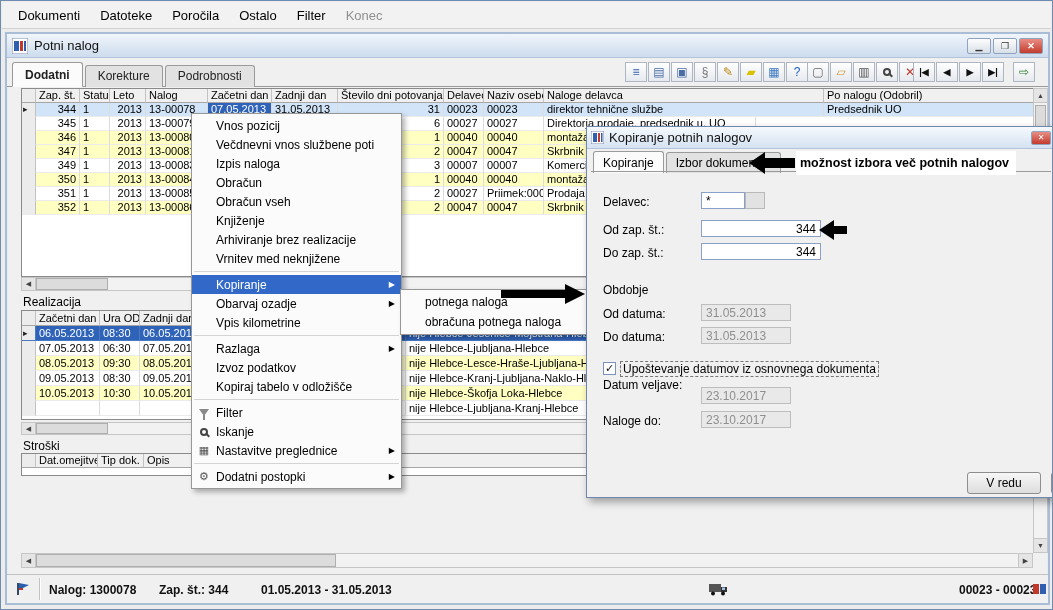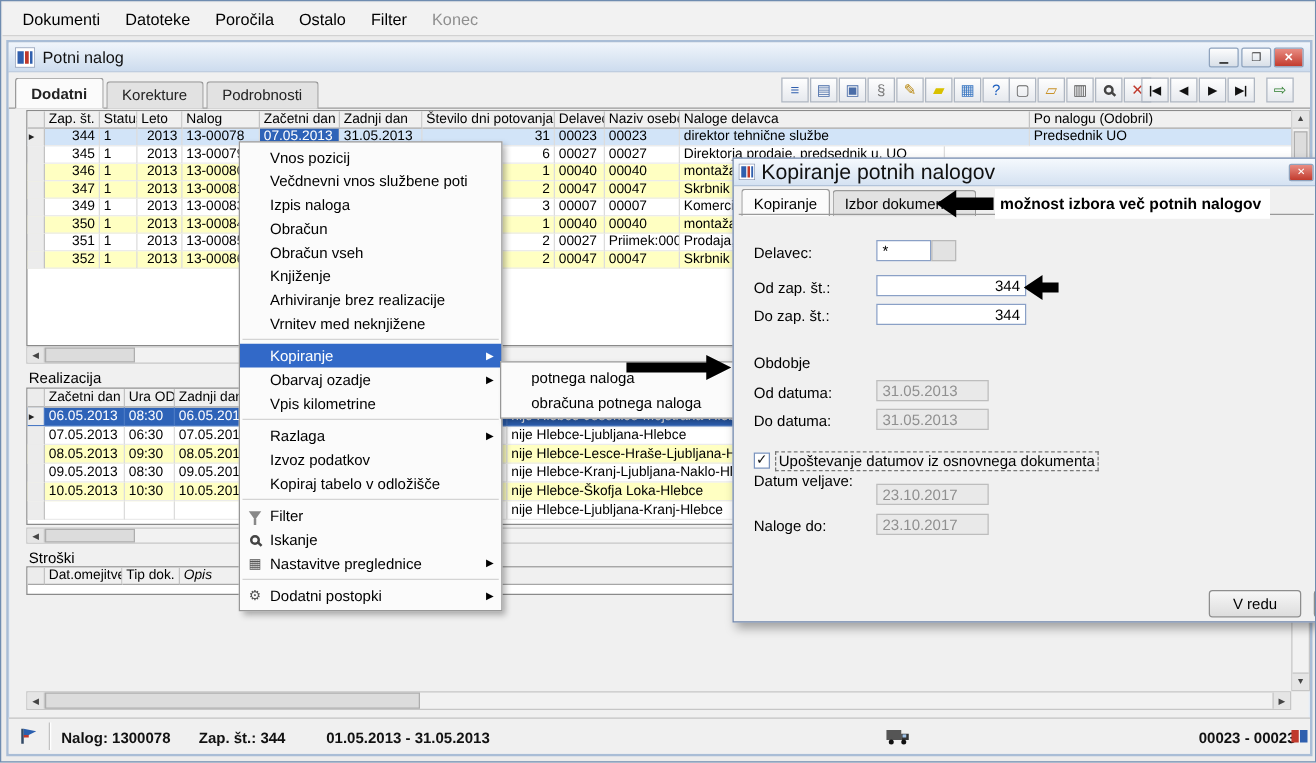--- a/index.html
+++ b/index.html
@@ -69,21 +69,21 @@
 
   
   .icon-funnel { width:0; height:0; border-left:5px solid transparent; border-right:5px solid transparent; border-top:7px solid #888; position:relative; }
   .icon-funnel::after { content:''; position:absolute; left:-1px; top:-1px; width:2px; height:5px; background:#888; }
   .icon-mag { width:8px; height:8px; border:2px solid #444; border-radius:50%; position:relative; }
   .icon-mag::after { content:''; position:absolute; width:5px; height:2px; background:#444; right:-4px; bottom:-2px; transform:rotate(45deg); }
 
   
   .dialog { position:absolute; left:585px; top:125px; width:470px; height:372px; background:#f0f0f0; border:1px solid #6f86ad; box-shadow:3px 4px 8px rgba(0,0,0,.35); z-index:50; overflow:hidden; }
   .dlg-titlebar { position:absolute; left:0; top:0; right:0; height:22px; background:linear-gradient(#f5f9fd,#d5e2f2); border-bottom:1px solid #b3c4da; display:flex; align-items:center; padding:0 4px; }
-  .dlg-title { font-size:17px; color:#111; margin-left:5px; }
+  .dlg-title { font-size:13px; color:#111; margin-left:5px; }
   .dlg-close { margin-left:auto; width:20px; height:14px; background:linear-gradient(#e98d83,#c23b2e); border:1px solid #8fa3bd; border-radius:2px; color:#fff; font-size:8px; display:flex; align-items:center; justify-content:center; }
   .dtabs { position:absolute; left:6px; top:24px; display:flex; align-items:flex-end; }
   .dtab { padding:3px 9px; font-size:12px; border:1px solid #9a9a9a; border-bottom:none; background:#e2e2e2; margin-right:2px; border-radius:3px 3px 0 0; }
   .dtab.active { background:#fbfbfb; padding-top:4px; }
   .dlg-line { position:absolute; left:4px; right:4px; top:44px; border-top:1px solid #9a9a9a; }
   .dlabel { position:absolute; font-size:12px; color:#000; }
   .dinput { position:absolute; height:17px; background:#fff; border:1px solid #8aa0c6; font-size:12px; padding:1px 4px; line-height:14px; }
   .dinput.num { text-align:right; }
   .ddis { position:absolute; height:17px; background:#e9e9e9; border:1px solid #bdbdbd; color:#8f8f8f; font-size:12px; padding:1px 4px; line-height:14px; }
   .dgray { position:absolute; height:17px; background:#e2e2e2; border:1px solid #b9b9b9; }
@@ -362,21 +362,21 @@
       <div class="sc-thumb-h"></div>
       <div class="sc-btn right">▶</div>
     </div>
 
     <div class="section-label" style="left:16px; top:405px;">Stroški</div>
     <div class="grid" id="strGrid" style="left:14px; top:419px; width:1014px; height:23px;">
         <div class="grow ghead">
           <div class="gcell marker"></div>
           <div class="gcell" style="width: 62px;">Dat.omejitve</div>
           <div class="gcell" style="width: 46px;">Tip dok.</div>
-          <div class="gcell" style="width: 50px; font-style: italic;">Opis</div>
+          <div class="gcell" style="width: 50px;">Opis</div>
           <div class="gcell" style="width: 48px;">Znesek</div>
           <div class="gcell" style="flex: 1 1 0%;"></div>
         </div>
       </div>
 
     <div class="scroll-h" style="left:14px; top:519px; width:1012px; height:15px;">
       <div class="sc-btn">◀</div>
       <div class="sc-thumb-h" style="width:300px;"></div>
       <div class="sc-btn right">▶</div>
     </div>

